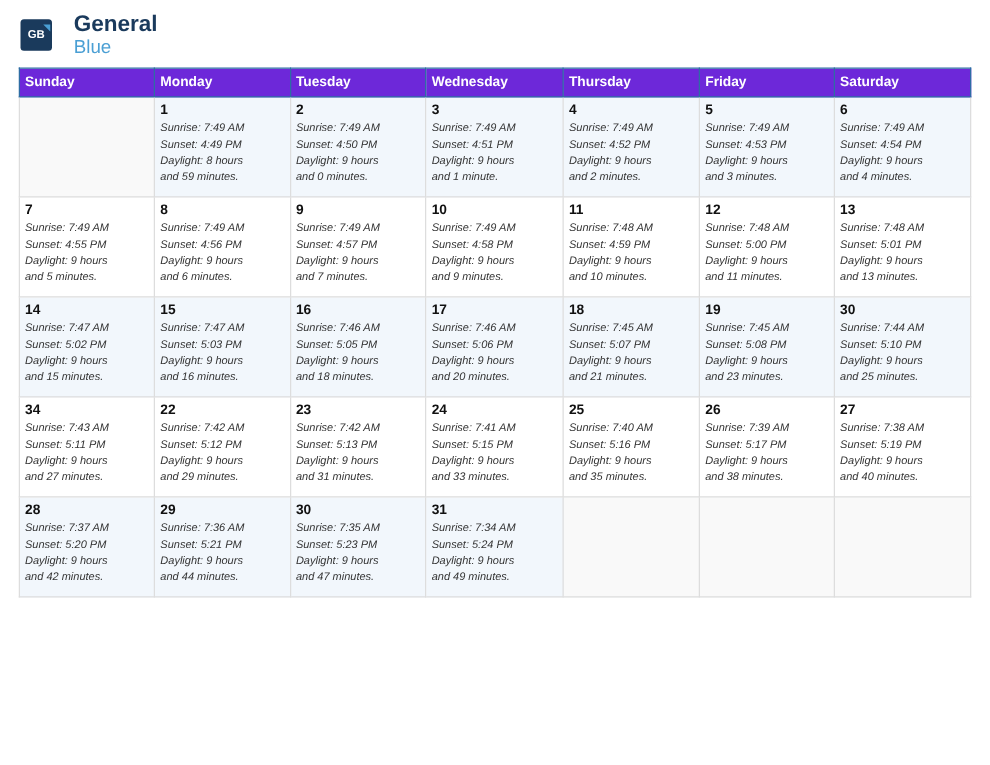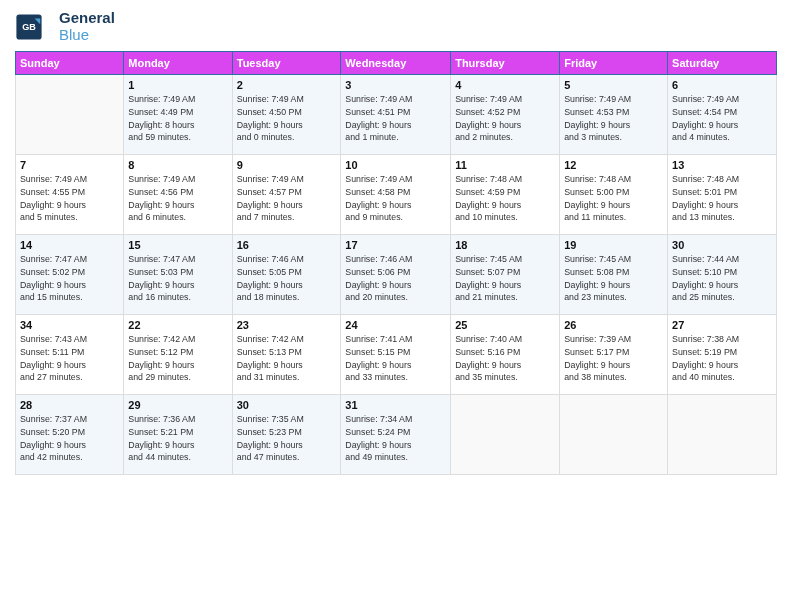--- a/index.html
+++ b/index.html
@@ -42,21 +42,21 @@
       font-size: 14px;
       color: #333;
       margin-top: 2px;
     }
     table {
       width: 100%;
       border-collapse: collapse;
       font-size: 9.5px;
     }
     thead tr th {
-      background-color: #d946ef;
+      background-color: #6d28d9;
       color: #fff;
       padding: 5px 4px;
       text-align: left;
       font-size: 11px;
       font-weight: bold;
       border: 1px solid #2e6da4;
     }
     tbody tr {
       border-bottom: 1px solid #ccc;
     }
@@ -70,20 +70,21 @@
     .day-num {
       font-size: 11px;
       font-weight: bold;
       color: #111;
       margin-bottom: 2px;
     }
     .day-info {
       font-size: 8.8px;
       color: #333;
       line-height: 1.45;
+      font-style: italic;
     }
     tbody tr:nth-child(odd) {
       background-color: #f2f7fc;
     }
     tbody tr:nth-child(even) {
       background-color: #ffffff;
     }
     td.empty {
       background-color: #f9f9f9;
     }
@@ -93,21 +94,21 @@
 
 <div class="container">
   <div class="header">
     <div class="logo">
       <svg class="logo-icon" viewBox="0 0 40 40">
         <rect x="2" y="2" width="36" height="36" rx="4" fill="#1a3a5c"></rect>
         <text x="20" y="24" font-size="13" font-weight="bold" fill="white" text-anchor="middle" font-family="Arial">GB</text>
         <polygon points="28,8 36,8 36,16" fill="#4a9fd4"></polygon>
       </svg>
       <div>
-        <div style="font-size:15px;font-weight:bold;color:#1a3a5c;line-height:1.1;">General</div>
+        <div style="font-size:18px;font-weight:bold;color:#1a3a5c;line-height:1.1;">General</div>
         <div style="font-size:15px;font-weight:normal;color:#4a9fd4;line-height:1.1;">Blue</div>
       </div>
     </div>
     <div class="title-block">
       <div class="month-title"></div>
       <div class="location-title"></div>
     </div>
   </div>
 
   <table>

